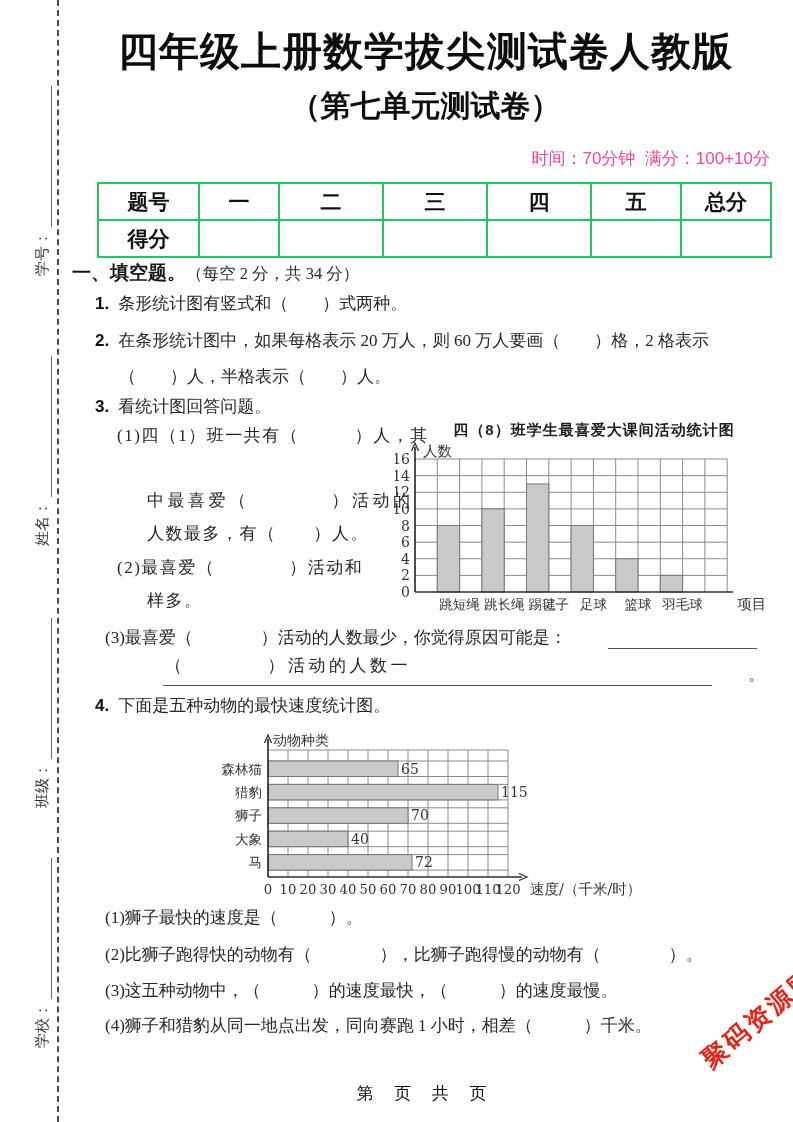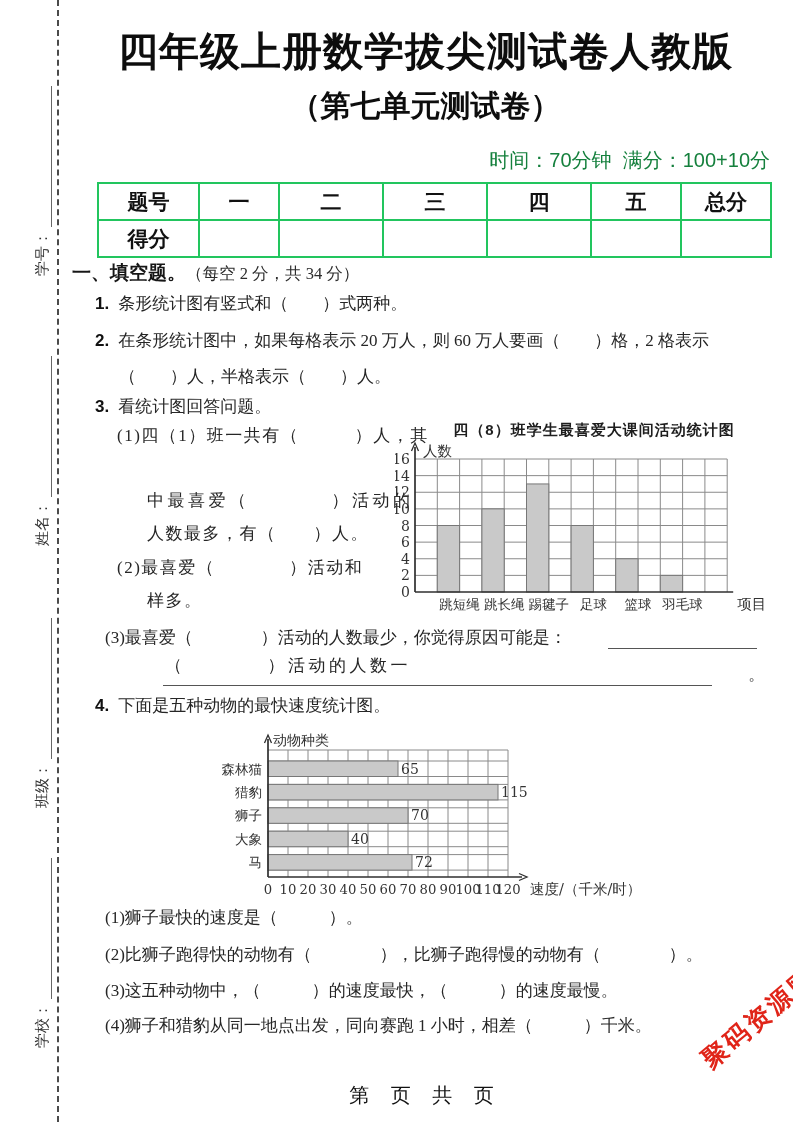--- a/index.html
+++ b/index.html
@@ -8,21 +8,21 @@
   
   .binding{position:absolute;left:0;top:0;width:57px;height:1122px;border-right:2px dashed #4a4a4a;}
   .b-group{position:absolute;left:-54px;width:190px;height:22px;transform:rotate(-90deg);
            transform-origin:center;display:flex;align-items:flex-end;font-size:15px;color:#333;white-space:nowrap;}
   .b-blank{flex:1;border-bottom:1.5px solid #666;height:15px;margin-left:4px;}
   
   .title{position:absolute;left:58px;right:0;top:24px;text-align:center;
          font-family:"Liberation Sans","DejaVu Sans",sans-serif;font-weight:900;font-size:40px;color:#0d0d0d;letter-spacing:1px;}
   .subtitle{position:absolute;left:58px;right:0;top:86px;text-align:center;
          font-family:"Liberation Sans","DejaVu Sans",sans-serif;font-weight:900;font-size:30px;color:#0d0d0d;}
-  .meta{position:absolute;top:147px;right:23px;font-size:20px;color:#15803d;white-space:pre;
+  .meta{position:absolute;top:147px;right:23px;font-size:17px;color:#ec4899;white-space:pre;
         font-family:"Liberation Sans","DejaVu Sans",sans-serif;text-align:right;}
   
   .score-table{position:absolute;left:97px;top:182px;width:673px;border-collapse:collapse;table-layout:fixed;
         font-family:"Liberation Sans","DejaVu Sans",sans-serif;font-weight:bold;font-size:21px;color:#111;}
   .score-table td{border:2px solid #22c55e;height:35px;text-align:center;padding:0;}
   
   .sec-head{position:absolute;left:72px;top:260px;font-size:19px;color:#161616;}
   .sec-bold{font-weight:bold;font-family:"Liberation Sans","DejaVu Sans",sans-serif;}
   .sec-note{font-size:16.5px;color:#2c2c2c;}
   .q{position:absolute;font-size:17px;color:#262626;white-space:nowrap;text-align:right;}
@@ -33,21 +33,21 @@
   .sp{letter-spacing:3.5px;margin-top:31px;} .sp2{letter-spacing:1.5px;}
   .fill-row{position:absolute;display:flex;align-items:flex-end;font-size:17px;color:#262626;gap:36px;}
   .fill-line{flex:1;border-bottom:1.5px solid #555;height:16px;margin-left:5px;}
   
   .chart1{position:absolute;left:395px;top:421px;width:398px;height:205px;}
   .chart-title{text-align:center;font-size:15px;font-weight:bold;color:#1e1e1e;letter-spacing:1px;
         font-family:"Liberation Sans","DejaVu Sans",sans-serif;margin:0 0 1px 0;}
   .chart1 svg,.chart2 svg{display:block;}
   .chart2{position:absolute;left:222px;top:732px;width:440px;height:175px;}
   
-  .footer{position:absolute;left:58px;right:0;top:1082px;text-align:center;font-size:20px;color:#111;
+  .footer{position:absolute;left:58px;right:0;top:1082px;text-align:center;font-size:17px;color:#111;
         letter-spacing:8px;font-family:"Liberation Sans","DejaVu Sans",sans-serif;}
   .watermark{position:absolute;left:688px;top:998px;width:150px;transform:rotate(-40deg);transform-origin:center;
         font-size:25px;font-weight:bold;letter-spacing:3px;white-space:nowrap;
         font-family:"Liberation Sans","DejaVu Sans",sans-serif;}
 </style>
 </head>
 <body>
 
 <div class="page">
 

